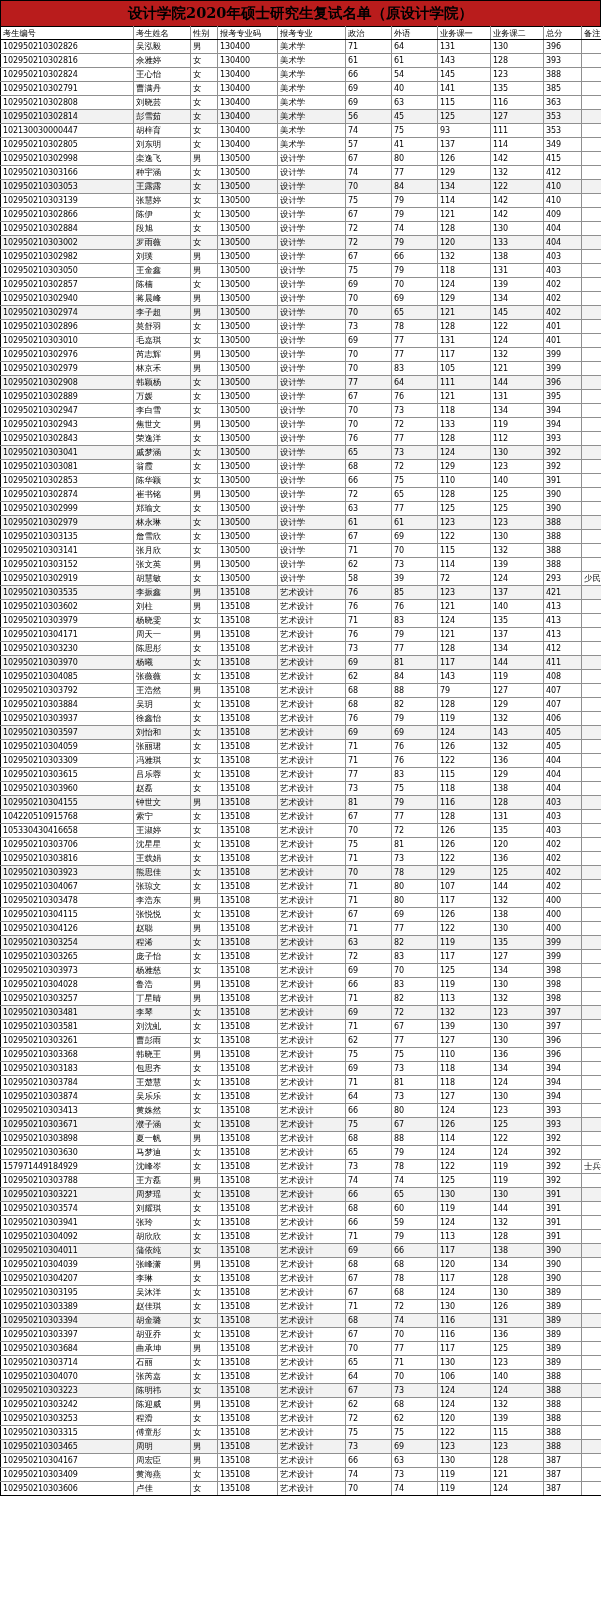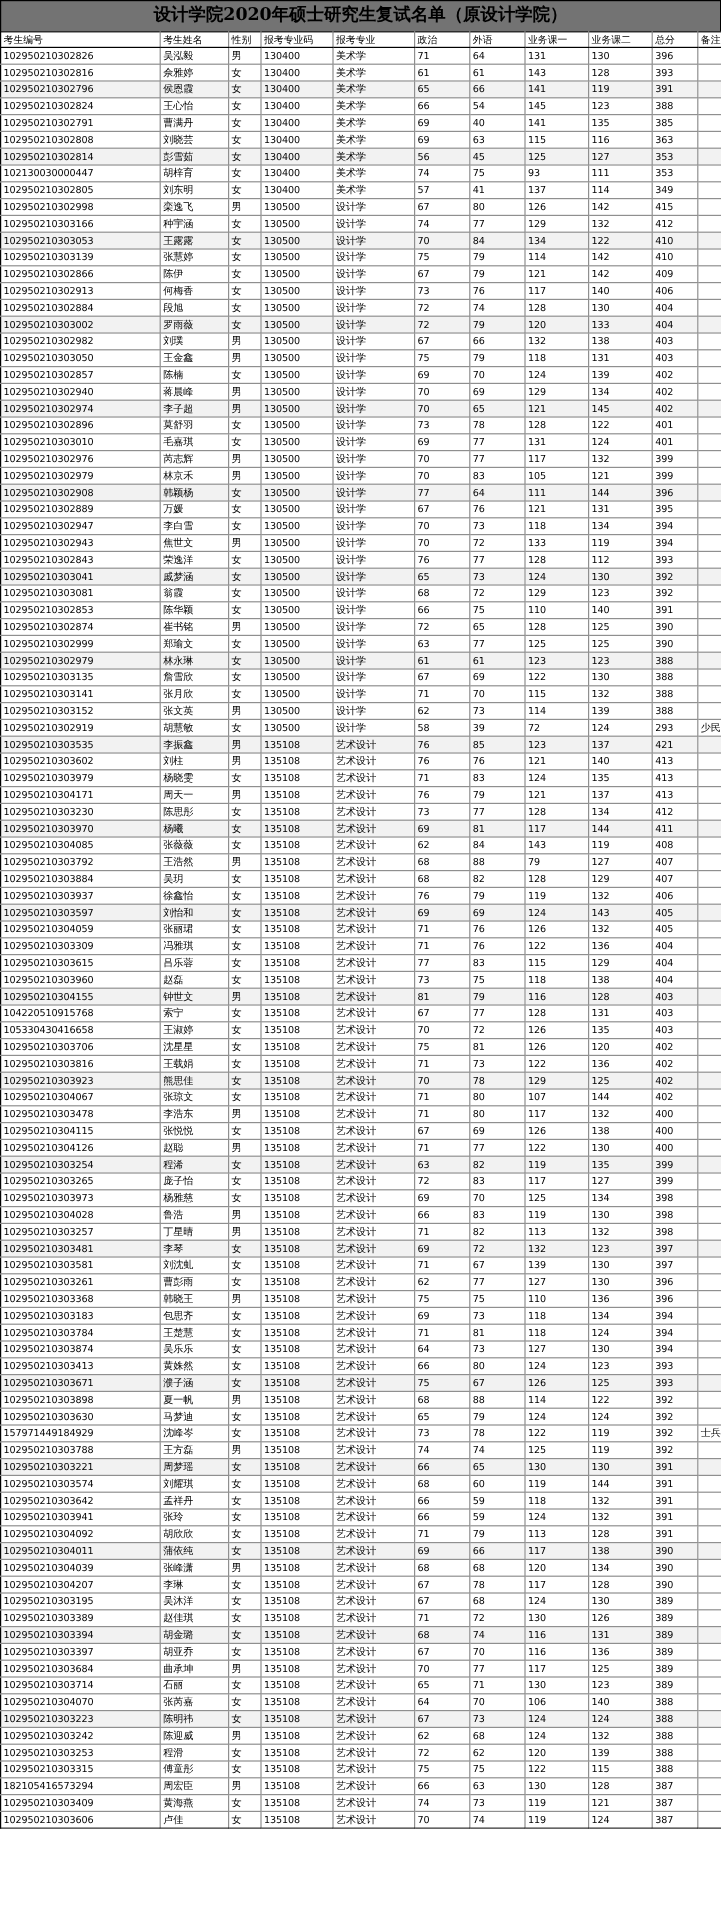--- a/index.html
+++ b/index.html
@@ -24,21 +24,21 @@
   .title-wrap {
     width: 601px;
     box-sizing: border-box;
     border-left: 1px solid #000;
     border-right: 1px solid #000;
     border-top: 1px solid #000;
     height: 26px;
     display: flex;
     align-items: center;
     justify-content: center;
-    background: #737373;
+    background: #b91c1c;
   }
   .title {
     font-family: "DejaVu Serif", "Liberation Serif", serif;
     font-weight: bold;
     font-size: 14.5px;
     letter-spacing: 0px;
     white-space: nowrap;
     line-height: 1;
     padding-bottom: 1px;
   }
@@ -162,33 +162,20 @@
           <td class="cn">女</td>
           <td class="num">130400</td>
           <td class="cn">美术学</td>
           <td class="num">61</td>
           <td class="num">61</td>
           <td class="num">143</td>
           <td class="num">128</td>
           <td class="num">393</td>
           <td class="remark cn"></td>
         </tr>
-        <tr class="shade">
-          <td class="num">102950210302796</td>
-          <td class="cn">侯恩霞</td>
-          <td class="cn">女</td>
-          <td class="num">130400</td>
-          <td class="cn">美术学</td>
-          <td class="num">65</td>
-          <td class="num">66</td>
-          <td class="num">141</td>
-          <td class="num">119</td>
-          <td class="num">391</td>
-          <td class="remark cn"></td>
-        </tr>
         <tr>
           <td class="num">102950210302824</td>
           <td class="cn">王心怡</td>
           <td class="cn">女</td>
           <td class="num">130400</td>
           <td class="cn">美术学</td>
           <td class="num">66</td>
           <td class="num">54</td>
           <td class="num">145</td>
           <td class="num">123</td>
@@ -319,33 +306,20 @@
           <td class="num">130500</td>
           <td class="cn">设计学</td>
           <td class="num">67</td>
           <td class="num">79</td>
           <td class="num">121</td>
           <td class="num">142</td>
           <td class="num">409</td>
           <td class="remark cn"></td>
         </tr>
         <tr>
-          <td class="num">102950210302913</td>
-          <td class="cn">何梅香</td>
-          <td class="cn">女</td>
-          <td class="num">130500</td>
-          <td class="cn">设计学</td>
-          <td class="num">73</td>
-          <td class="num">76</td>
-          <td class="num">117</td>
-          <td class="num">140</td>
-          <td class="num">406</td>
-          <td class="remark cn"></td>
-        </tr>
-        <tr>
           <td class="num">102950210302884</td>
           <td class="cn">段旭</td>
           <td class="cn">女</td>
           <td class="num">130500</td>
           <td class="cn">设计学</td>
           <td class="num">72</td>
           <td class="num">74</td>
           <td class="num">128</td>
           <td class="num">130</td>
           <td class="num">404</td>
@@ -1255,33 +1229,20 @@
           <td class="num">135108</td>
           <td class="cn">艺术设计</td>
           <td class="num">68</td>
           <td class="num">60</td>
           <td class="num">119</td>
           <td class="num">144</td>
           <td class="num">391</td>
           <td class="remark cn"></td>
         </tr>
         <tr>
-          <td class="num">102950210303642</td>
-          <td class="cn">孟祥丹</td>
-          <td class="cn">女</td>
-          <td class="num">135108</td>
-          <td class="cn">艺术设计</td>
-          <td class="num">66</td>
-          <td class="num">59</td>
-          <td class="num">118</td>
-          <td class="num">132</td>
-          <td class="num">391</td>
-          <td class="remark cn"></td>
-        </tr>
-        <tr>
           <td class="num">102950210303941</td>
           <td class="cn">张玲</td>
           <td class="cn">女</td>
           <td class="num">135108</td>
           <td class="cn">艺术设计</td>
           <td class="num">66</td>
           <td class="num">59</td>
           <td class="num">124</td>
           <td class="num">132</td>
           <td class="num">391</td>
@@ -1475,22 +1436,35 @@
           <td class="cn">女</td>
           <td class="num">135108</td>
           <td class="cn">艺术设计</td>
           <td class="num">75</td>
           <td class="num">75</td>
           <td class="num">122</td>
           <td class="num">115</td>
           <td class="num">388</td>
           <td class="remark cn"></td>
         </tr>
-        <tr>
-          <td class="num">182105416573294</td>
+        <tr class="shade">
+          <td class="num">102950210303465</td>
+          <td class="cn">周明</td>
+          <td class="cn">男</td>
+          <td class="num">135108</td>
+          <td class="cn">艺术设计</td>
+          <td class="num">73</td>
+          <td class="num">69</td>
+          <td class="num">123</td>
+          <td class="num">123</td>
+          <td class="num">388</td>
+          <td class="remark cn"></td>
+        </tr>
+        <tr>
+          <td class="num">102950210304167</td>
           <td class="cn">周宏臣</td>
           <td class="cn">男</td>
           <td class="num">135108</td>
           <td class="cn">艺术设计</td>
           <td class="num">66</td>
           <td class="num">63</td>
           <td class="num">130</td>
           <td class="num">128</td>
           <td class="num">387</td>
           <td class="remark cn"></td>

